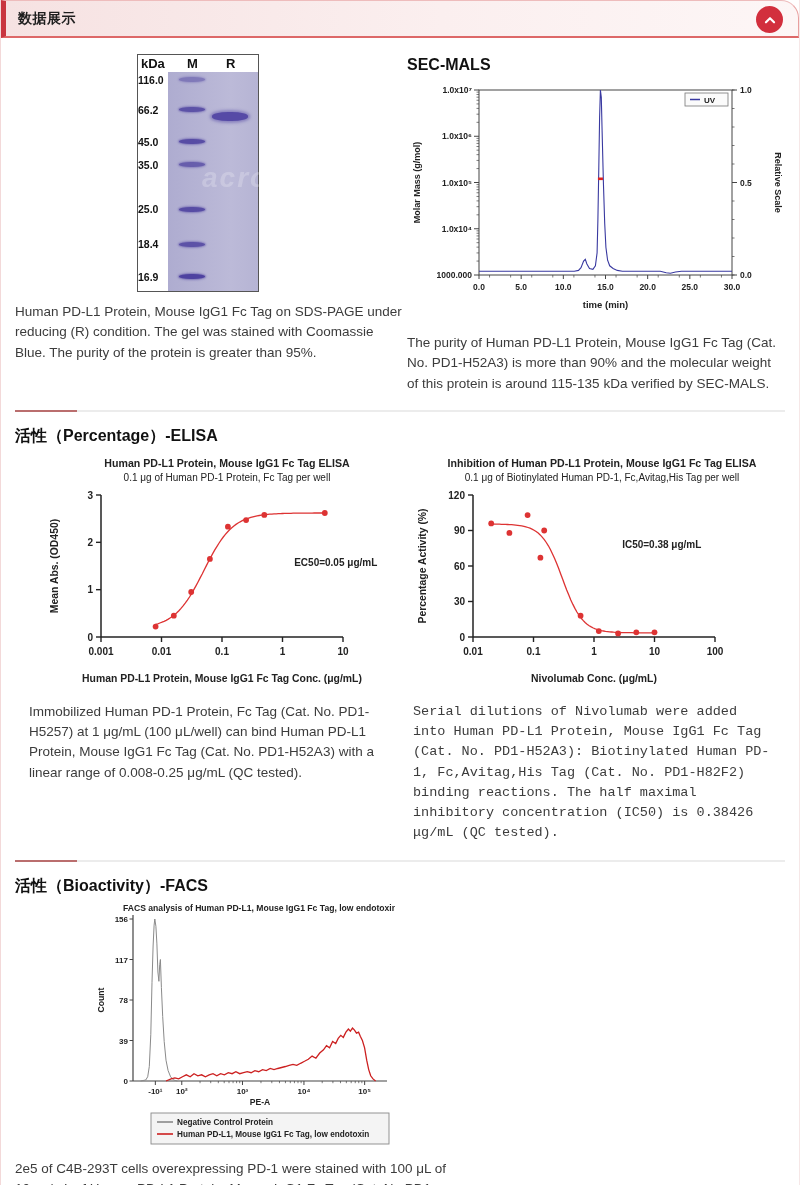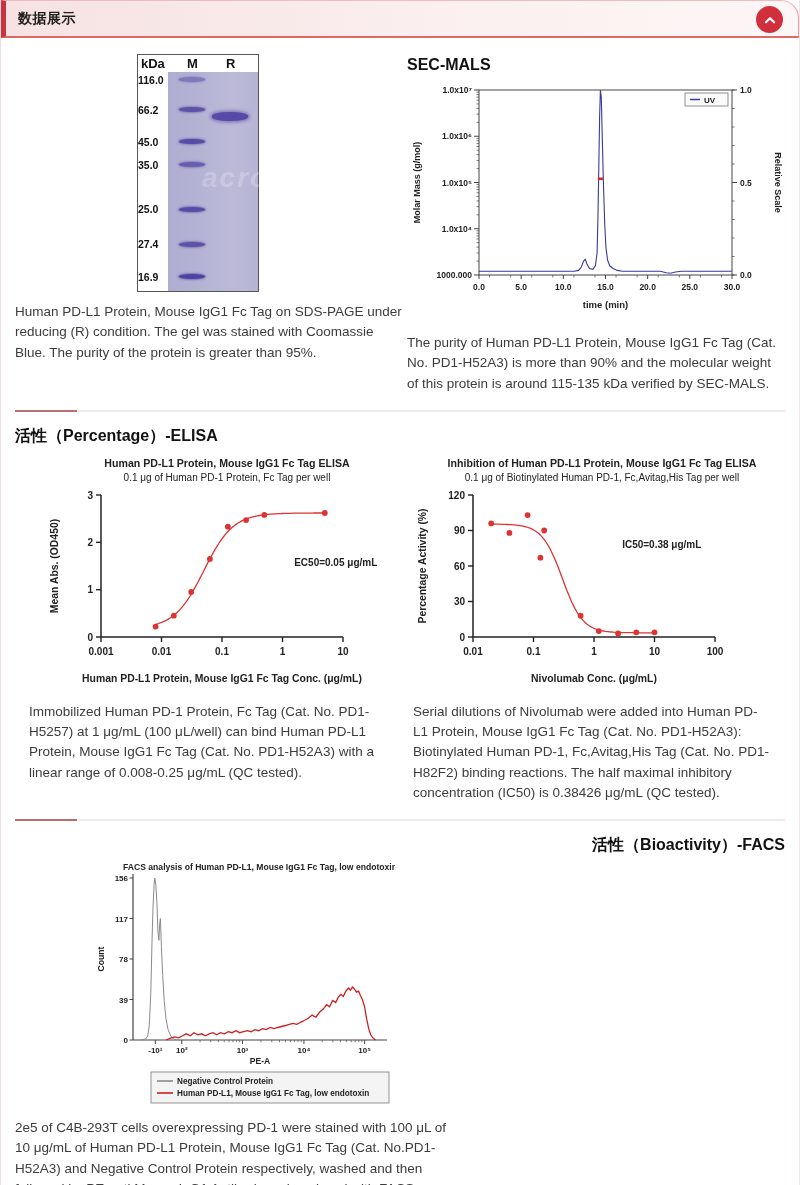--- a/index.html
+++ b/index.html
@@ -30,21 +30,21 @@
   .gel-area{position:absolute;left:30px;right:0;top:0;bottom:0;background:linear-gradient(90deg,#aeacd0,#bcbad8 70%,#b6b4d4);}
   .gel-watermark{position:absolute;left:34px;top:90px;font-size:28px;font-style:italic;color:rgba(255,255,255,.22);font-weight:bold;letter-spacing:2px;}
   .gel-mlabel{position:absolute;left:0;width:27px;text-align:left;font-size:10.5px;font-weight:bold;color:#111;line-height:14px;}
   .gel-band{position:absolute;border-radius:45%;}
   .gel-band.m{left:41px;width:26px;height:5px;background:#4e42a0;box-shadow:0 0 2px 1px rgba(78,66,160,.55);}
   .gel-band.r{left:74px;width:36px;height:9px;background:#564aa6;box-shadow:0 0 3px 2px rgba(86,74,166,.5);}
   .charts-row{display:flex;padding:2px 0 0 30px;text-decoration:underline;}
   .chart2-wrap{margin-left:14px;}
   .captions-row{display:flex;padding:0 28px;}
   .captions-row .caption{width:378px;}
-  .captions-row .caption + .caption{margin-left:26px;}
+  .captions-row .caption + .caption{margin-left:26px;font-family:Liberation Mono, monospace;}
   .facs-chart{margin:2px 0 0 80px;display:block;}
   .facs-caption{width:432px;}
   svg{font-family:"Liberation Sans",sans-serif;}
   .secmals-chart{margin-top:4px;display:block;}
 </style>
 </head>
 <body>
 
 <div class="page">
   <header class="panel-header">
@@ -72,21 +72,21 @@
           <div class="gel-mlabel" style="top: 0.884px;">116.0</div>
               <div class="gel-band m" style="top: 5.384px; opacity: 0.5;"></div>
               <div class="gel-mlabel" style="top: 30.887px;">66.2</div>
               <div class="gel-band m" style="top: 35.387px; opacity: 0.85;"></div>
               <div class="gel-mlabel" style="top: 62.642px;">45.0</div>
               <div class="gel-band m" style="top: 67.142px; opacity: 0.9;"></div>
               <div class="gel-mlabel" style="top: 85.637px;">35.0</div>
               <div class="gel-band m" style="top: 90.137px; opacity: 0.75;"></div>
               <div class="gel-mlabel" style="top: 130.313px;">25.0</div>
               <div class="gel-band m" style="top: 134.813px; opacity: 0.9;"></div>
-              <div class="gel-mlabel" style="top: 165.134px;">27.4</div>
+              <div class="gel-mlabel" style="top: 165.134px;">18.4</div>
               <div class="gel-band m" style="top: 169.634px; opacity: 0.85;"></div>
               <div class="gel-mlabel" style="top: 197.984px;">16.9</div>
               <div class="gel-band m" style="top: 202.484px; opacity: 1;"></div>
               <div class="gel-band r" style="top: 40.395px;"></div>
             </div>
         </figure>
         <p class="caption">Human PD-L1 Protein, Mouse IgG1 Fc Tag on SDS-PAGE under reducing (R) condition. The gel was stained with Coomassie Blue. The purity of the protein is greater than 95%.</p>
       </section>
 
       <section class="col-right">
@@ -283,21 +283,21 @@
       </div>
     </section>
     <div class="captions-row">
       <p class="caption">Immobilized Human PD-1 Protein, Fc Tag (Cat. No. PD1-H5257) at 1 μg/mL (100 μL/well) can bind Human PD-L1 Protein, Mouse IgG1 Fc Tag (Cat. No. PD1-H52A3) with a linear range of 0.008-0.25 μg/mL (QC tested).</p>
       <p class="caption">Serial dilutions of Nivolumab were added into Human PD-L1 Protein, Mouse IgG1 Fc Tag (Cat. No. PD1-H52A3): Biotinylated Human PD-1, Fc,Avitag,His Tag (Cat. No. PD1-H82F2) binding reactions. The half maximal inhibitory concentration (IC50) is 0.38426 μg/mL (QC tested).</p>
     </div>
 
     <hr class="divider">
 
     <section class="pad">
-      <h2 class="section-title" style="margin-top:14px;text-align:right;">活性（Bioactivity）-FACS</h2>
+      <h2 class="section-title" style="margin-top:14px;">活性（Bioactivity）-FACS</h2>
       <svg class="facs-chart" width="300" height="248">
           <text x="165" y="10" font-size="8.6" fill="#222" text-anchor="middle" font-weight="bold">FACS analysis of Human PD-L1, Mouse IgG1 Fc Tag, low endotoxin</text>
           <line x1="38" y1="14" x2="38" y2="180" stroke="#444" stroke-width="1.2"></line>
           <line x1="38" y1="180" x2="292" y2="180" stroke="#444" stroke-width="1.2"></line>
           <line x1="38" y1="180" x2="34.5" y2="180" stroke="#444" stroke-width="1"></line>
           <text x="33" y="183" font-size="8" fill="#222" text-anchor="end" font-weight="bold">0</text>
           <line x1="38" y1="139.5" x2="34.5" y2="139.5" stroke="#444" stroke-width="1"></line>
           <text x="33" y="142.5" font-size="8" fill="#222" text-anchor="end" font-weight="bold">39</text>
           <line x1="38" y1="99" x2="34.5" y2="99" stroke="#444" stroke-width="1"></line>
           <text x="33" y="102" font-size="8" fill="#222" text-anchor="end" font-weight="bold">78</text>

